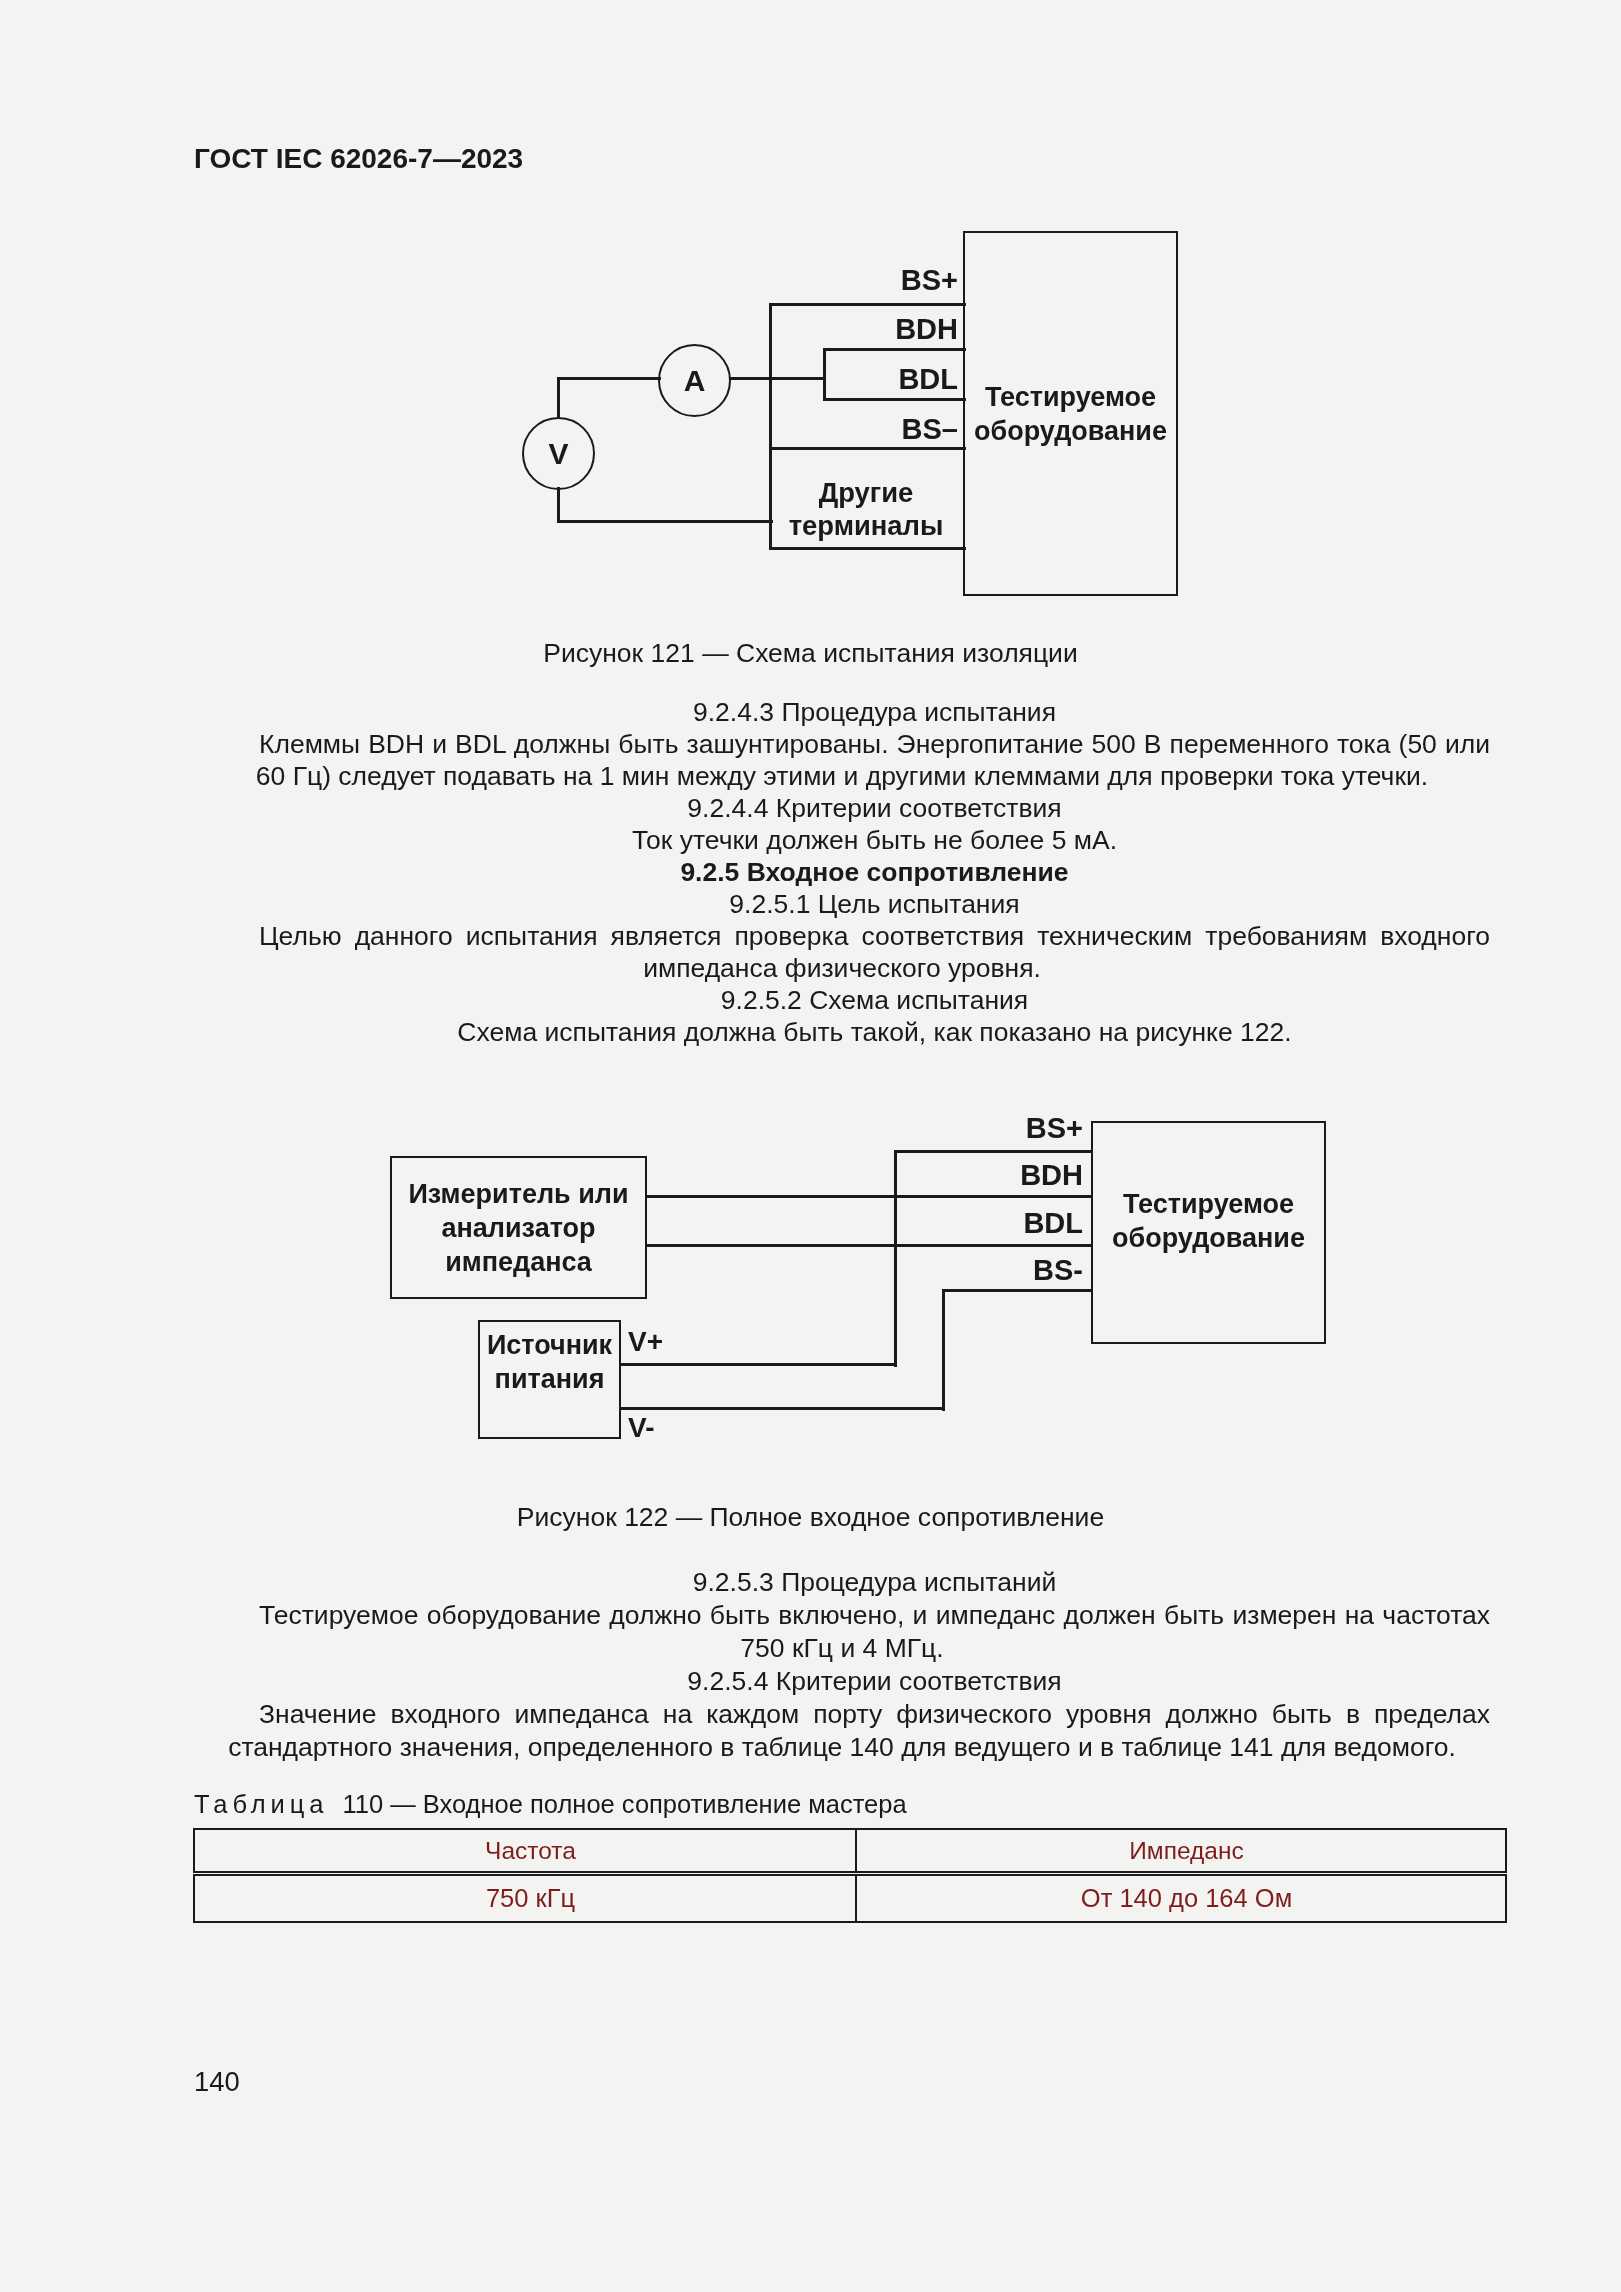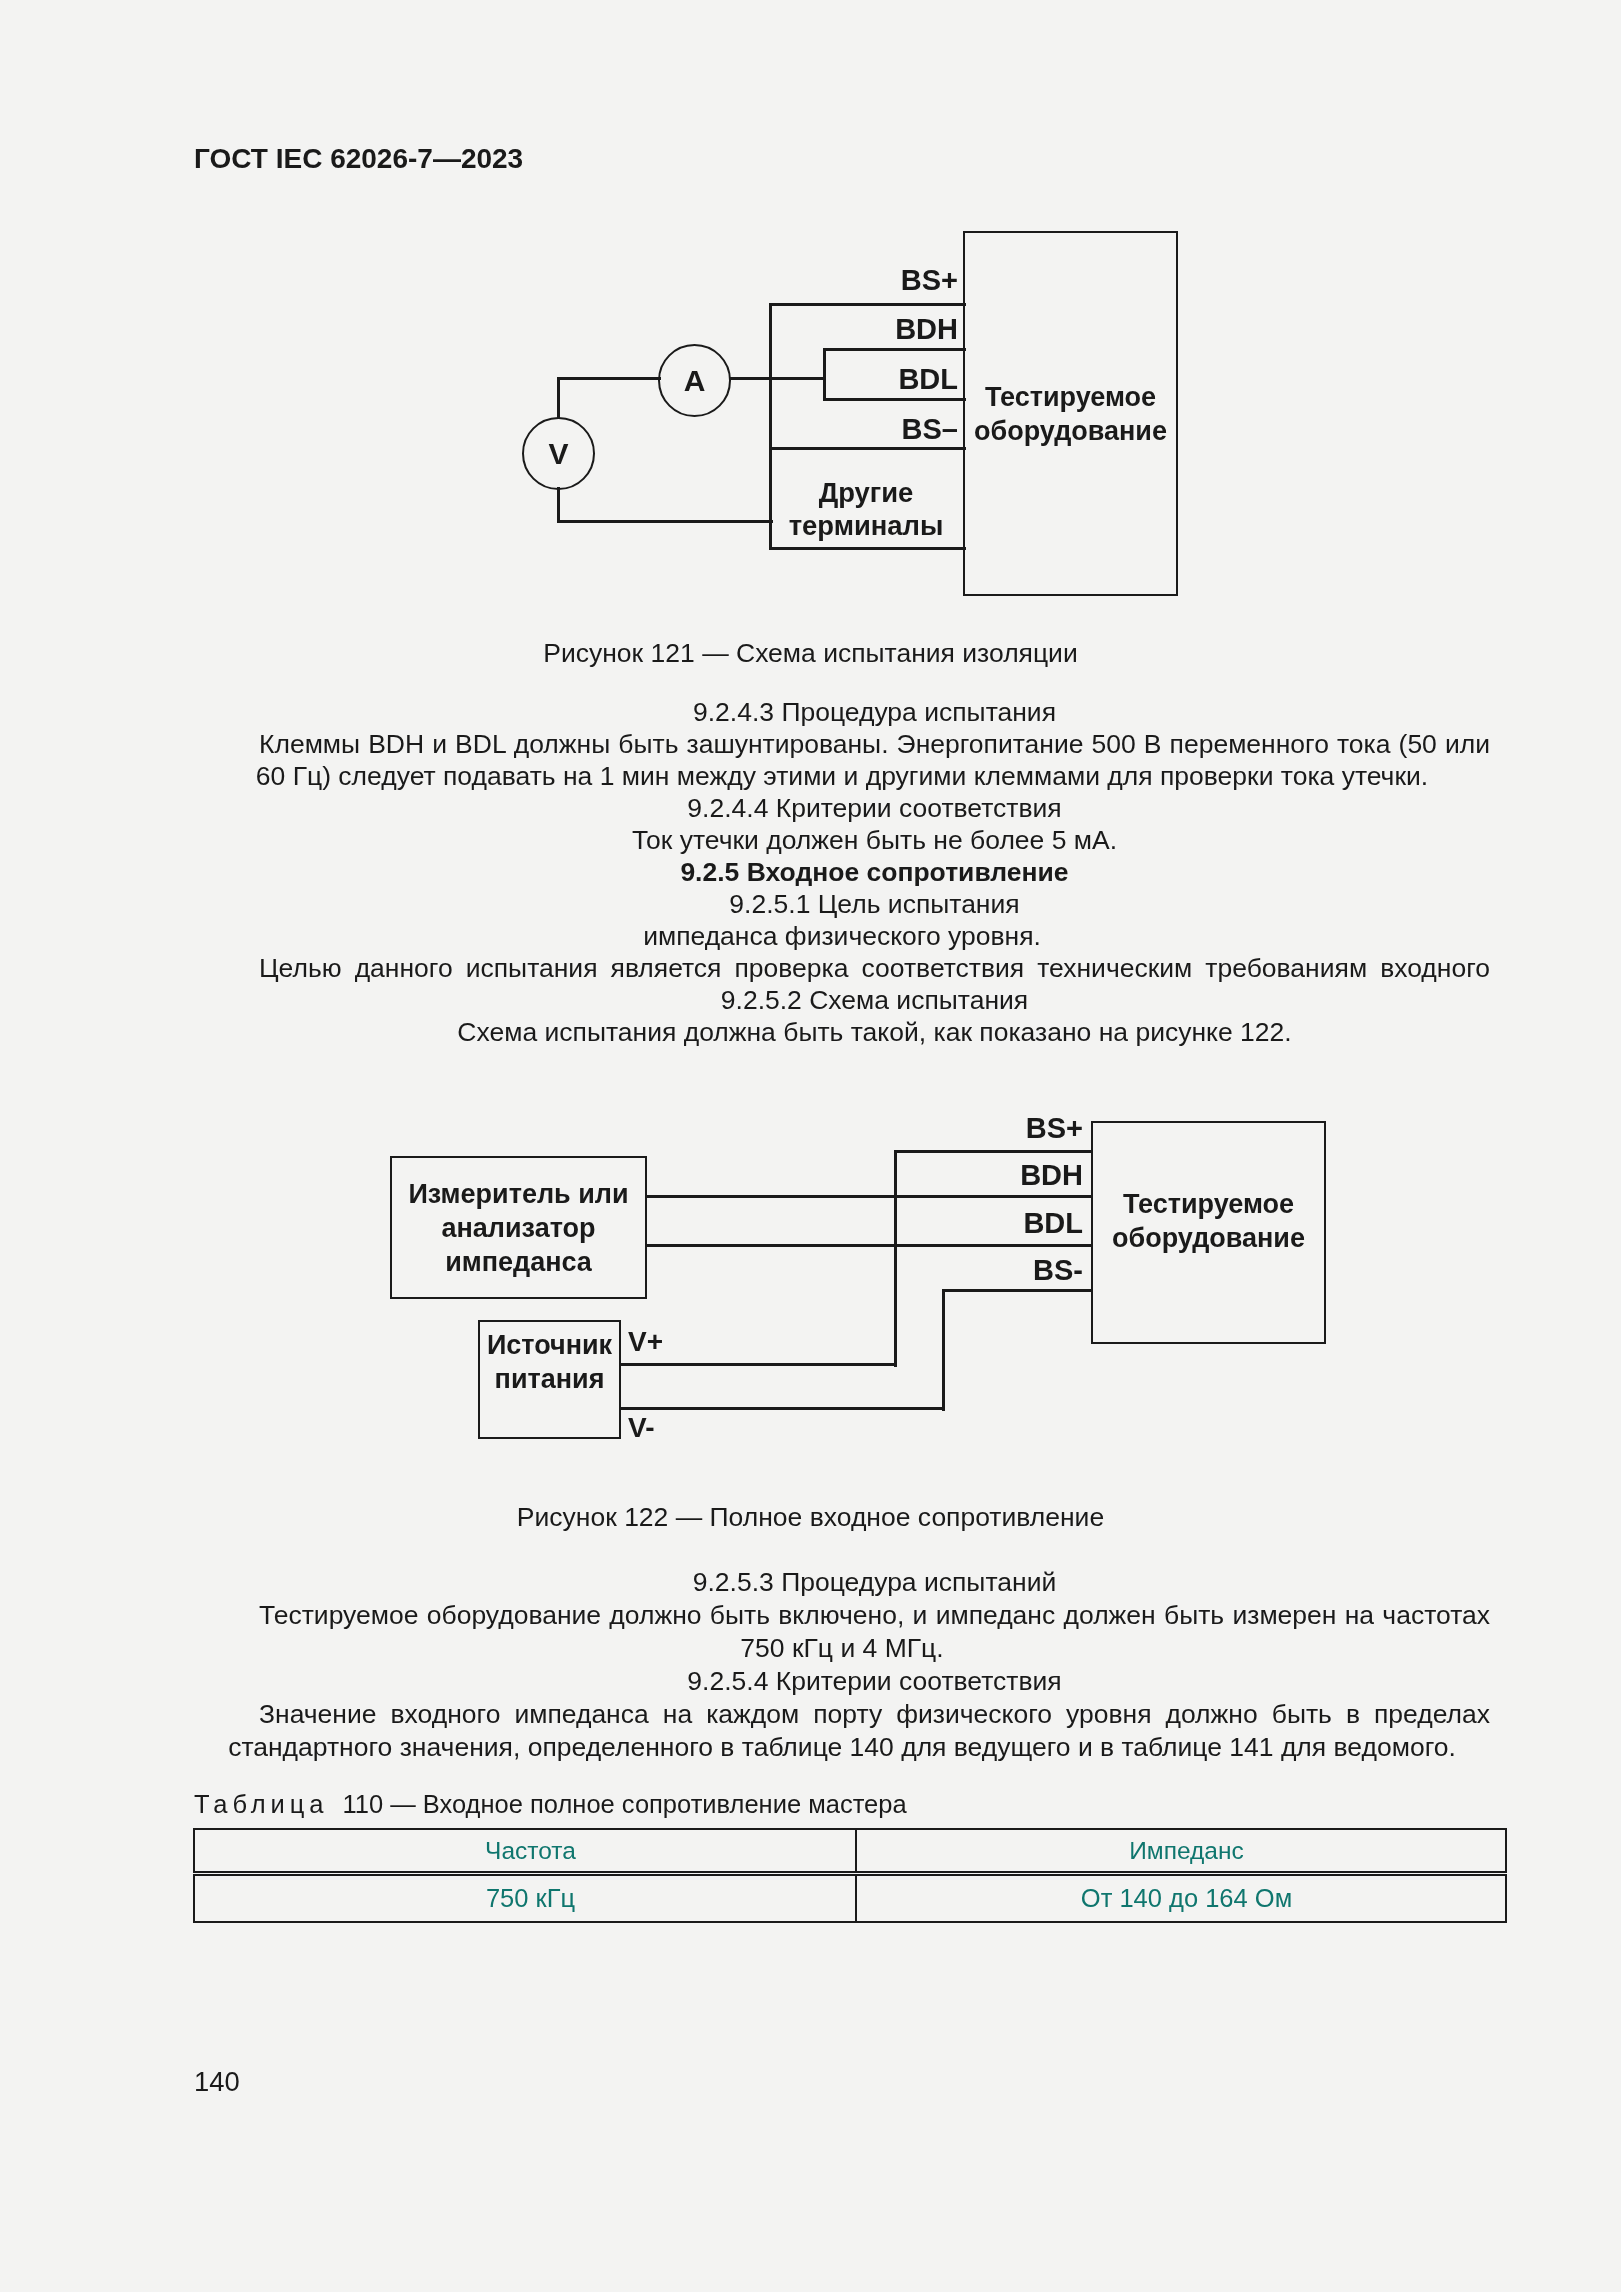--- a/index.html
+++ b/index.html
@@ -27,21 +27,21 @@
   .indent{padding-left:65px;box-sizing:border-box;}
   .bold{font-weight:700;}
   .justify{text-align:justify;text-align-last:justify;white-space:normal;}
   .other-terminals{position:absolute;left:769px;top:476px;width:194px;text-align:center;
                    font-weight:700;font-size:27.4px;line-height:33px;}
   #table-title{position:absolute;left:194px;top:1789px;font-size:25.5px;line-height:31px;white-space:nowrap;}
   #table-title .spaced{letter-spacing:4.9px;}
   table.t140{position:absolute;left:193px;top:1828px;width:1311px;border-collapse:collapse;
              table-layout:fixed;border:2.9px solid #1a1a1a;}
   table.t140 td{border:2.9px solid #1a1a1a;text-align:center;vertical-align:middle;
-                font-size:25.5px;color:#0f766e;padding-left:12px;}
+                font-size:25.5px;color:#7f1d1d;padding-left:12px;}
   table.t140 thead td{border-bottom:5.9px double #1a1a1a;height:39px;font-size:24.5px;}
   table.t140 tbody td{height:43px;}
   #doc-header{position:absolute;left:194px;top:143px;font-weight:700;font-size:28px;}
   #page-number{position:absolute;left:194px;top:2066px;font-size:27.4px;}
 </style>
 </head>
 <body>
 
 <div id="page">
 
@@ -89,22 +89,22 @@
   <div class="caption" style="top:637px;">Рисунок 121 — Схема испытания изоляции</div>
 
   <div id="text-block-1" class="tblock" style="top:696px;">
     <div class="line indent">9.2.4.3 Процедура испытания</div>
     <div class="line indent justify">Клеммы BDH и BDL должны быть зашунтированы. Энергопитание 500 В переменного тока (50 или</div>
     <div class="line">60 Гц) следует подавать на 1 мин между этими и другими клеммами для проверки тока утечки.</div>
     <div class="line indent">9.2.4.4 Критерии соответствия</div>
     <div class="line indent">Ток утечки должен быть не более 5 мА.</div>
     <div class="line indent bold">9.2.5 Входное сопротивление</div>
     <div class="line indent">9.2.5.1 Цель испытания</div>
+    <div class="line indent justify">Целью данного испытания является проверка соответствия техническим требованиям входного</div>
     <div class="line">импеданса физического уровня.</div>
-    <div class="line indent justify">Целью данного испытания является проверка соответствия техническим требованиям входного</div>
     <div class="line indent">9.2.5.2 Схема испытания</div>
     <div class="line indent">Схема испытания должна быть такой, как показано на рисунке 122.</div>
   </div>
 
   <div class="abs" style="left:0;top:1078px;width:1621px;height:470px;">
 
     <div class="figbox" style="left:390px;top:78px;width:257px;height:143px;">
       <div class="figtext">Измеритель или</div>
       <div class="figtext">анализатор</div>
       <div class="figtext">импеданса</div>

